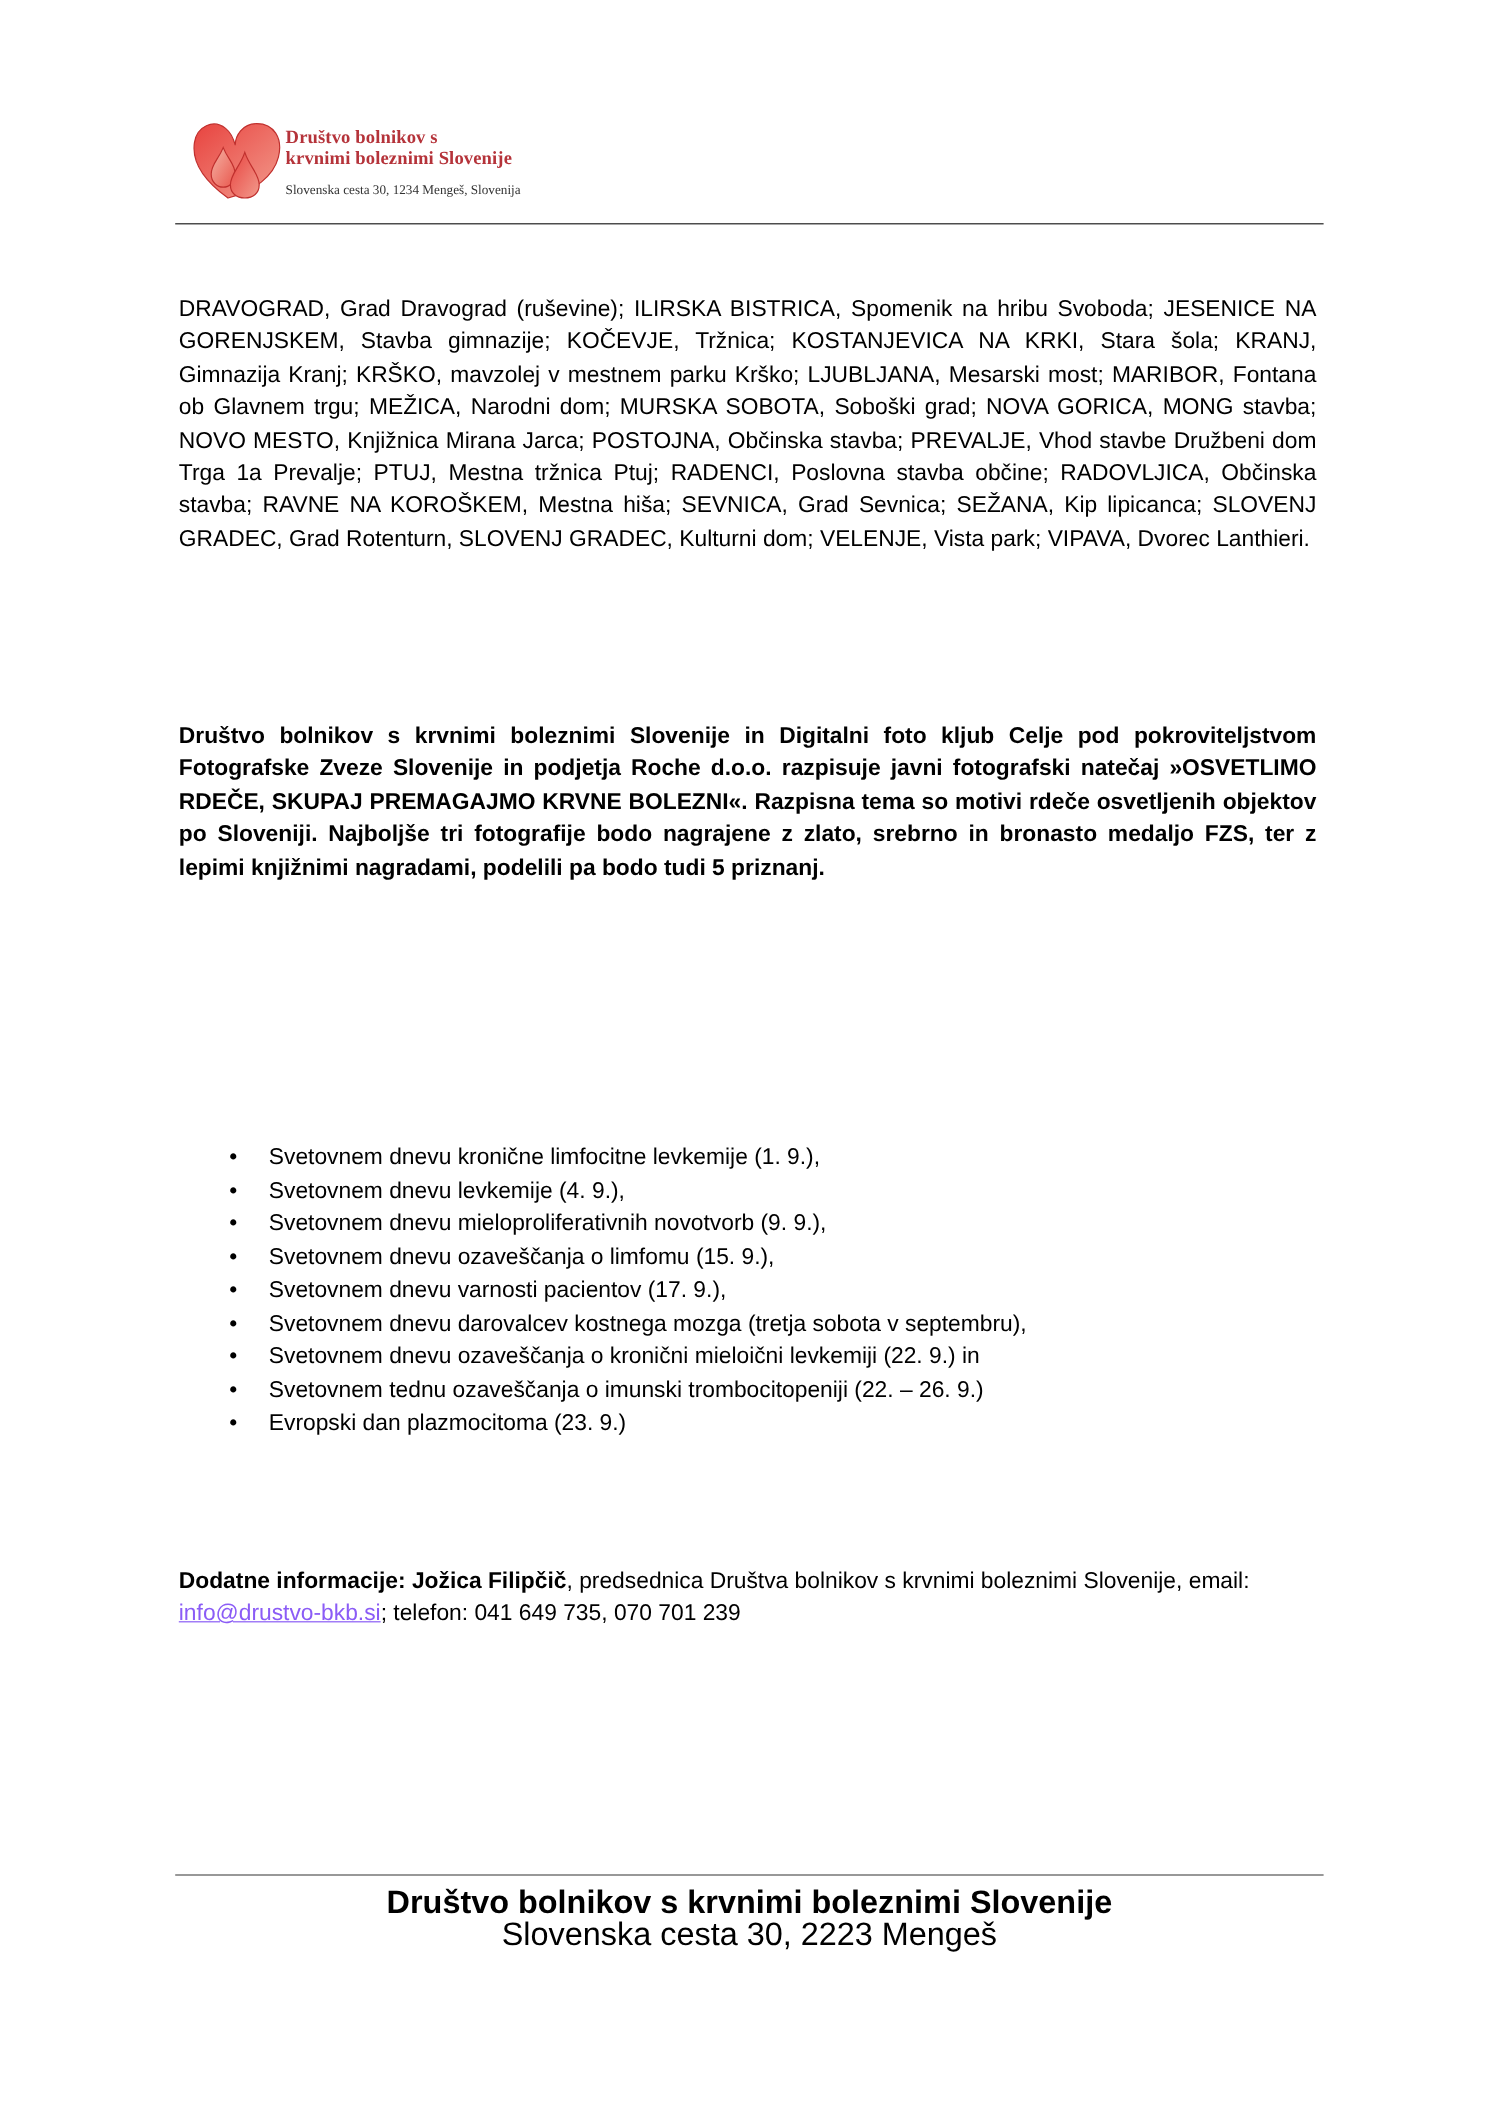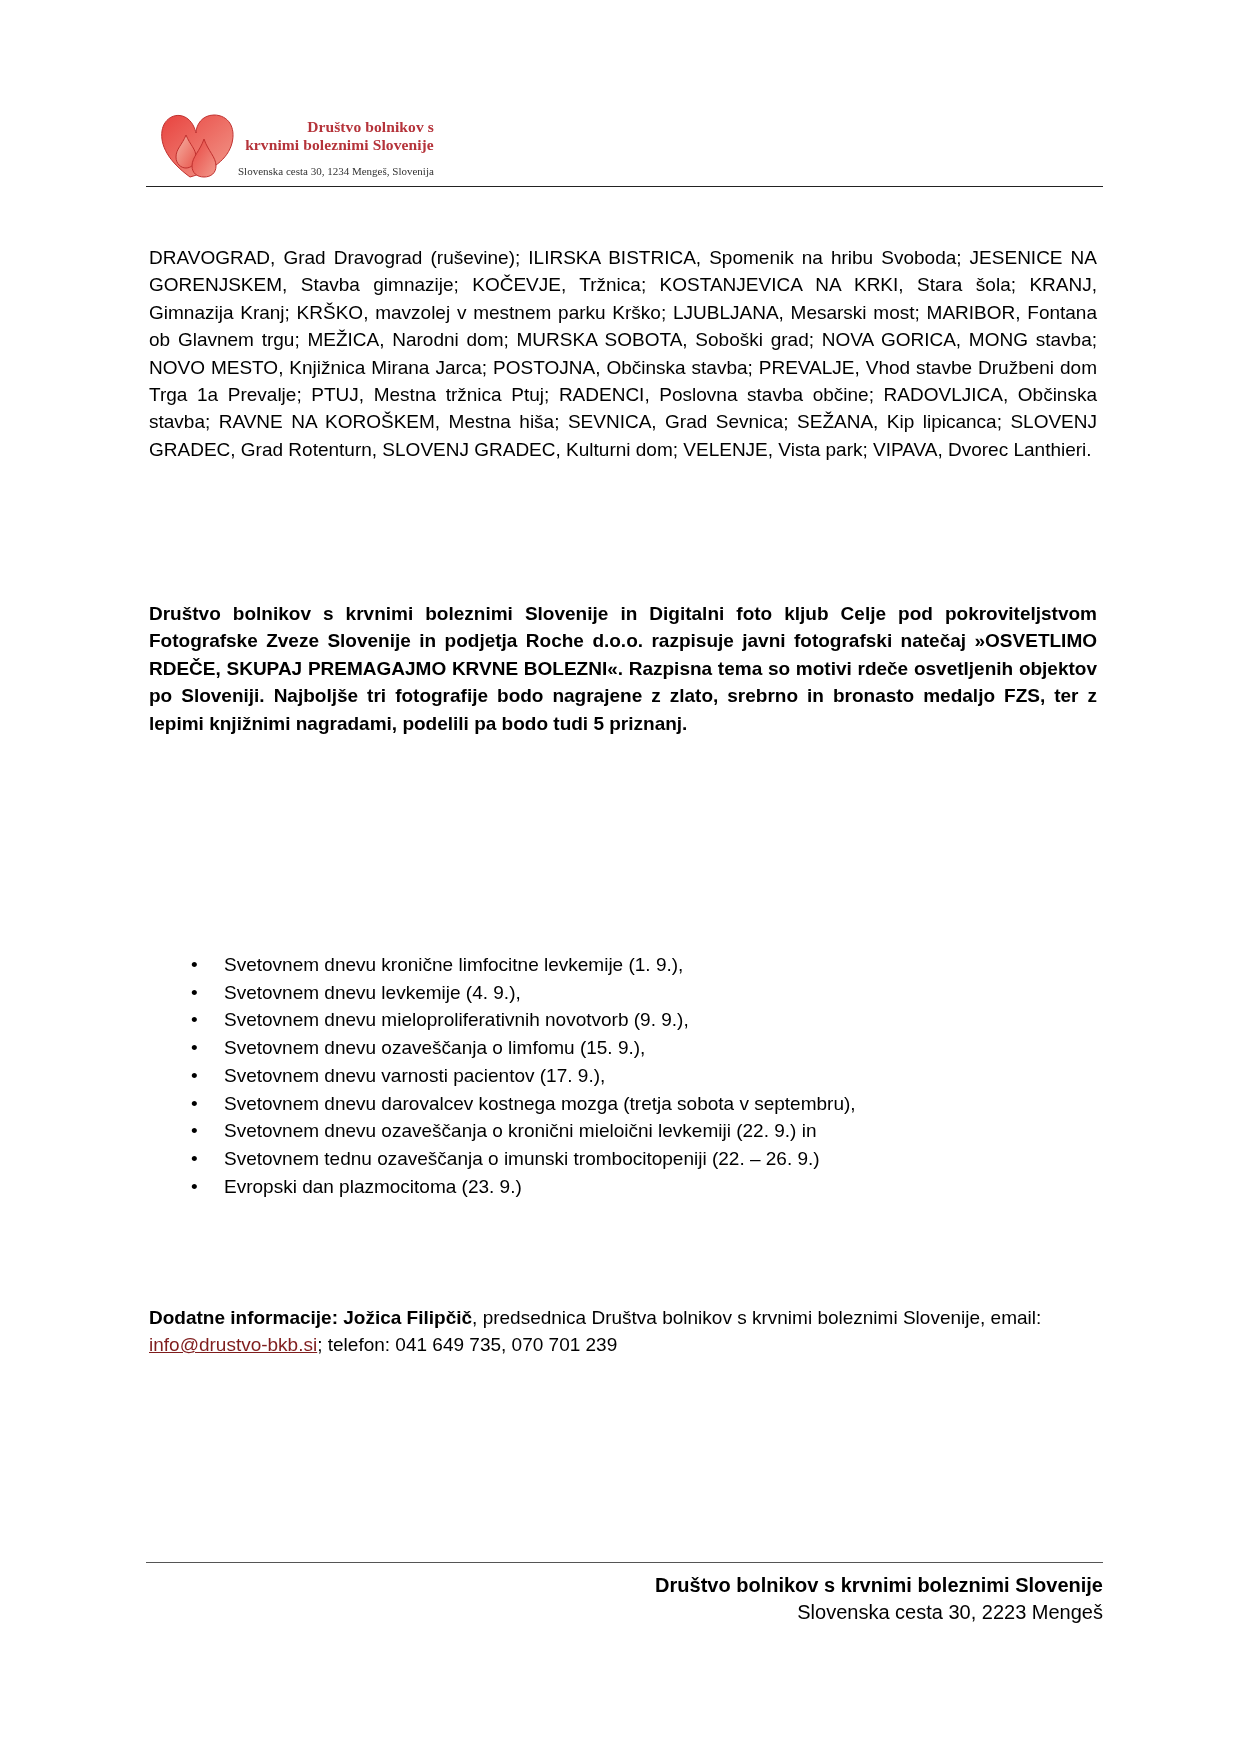--- a/index.html
+++ b/index.html
@@ -3,42 +3,42 @@
 <meta charset="utf-8">
 <style>
   html, body { margin: 0; padding: 0; background: #ffffff; }
   body {
     width: 1241px; height: 1755px; position: relative; overflow: hidden;
     font-family: "Liberation Sans", sans-serif; color: #000000;
   }
   .page { position: absolute; left: 0; top: 0; width: 1241px; height: 1755px; }
 
   
-  .header { position: absolute; left: 145px; top: 108px; width: 960px; height: 80px; text-align: right; }
+  .header { position: absolute; left: 145px; top: 96px; width: 960px; height: 80px; }
   .logo-mark { position: absolute; left: 15px; top: 3px; width: 76px; height: 68px; }
   .logo-text { position: absolute; left: 93px; top: 10px; font-family: "Liberation Serif", serif; }
   .logo-name { color: #b5333a; font-size: 15.5px; line-height: 18px; font-weight: bold; letter-spacing: 0.1px; }
   .logo-addr { color: #333333; font-size: 11px; line-height: 14px; margin-top: 10px; }
   .header-rule { position: absolute; left: 146px; top: 186px; width: 957px; height: 0; border-top: 1.5px solid #222; }
 
   
   .content { position: absolute; left: 149px; width: 948px; font-size: 19px; }
   .p1 { top: 244px; line-height: 27.4px; text-align: justify; }
   .p2 { top: 600px; line-height: 27.4px; text-align: justify; font-weight: bold; }
   .p3 { top: 868px; line-height: 27.4px; text-align: justify; }
   .list { top: 951px; line-height: 27.7px; margin: 0; padding: 0; list-style: none; }
   .list li { position: relative; padding-left: 75px; }
   .list li .bullet { position: absolute; left: 42px; top: 0; }
   .p4 { top: 1304px; line-height: 27.4px; }
   .p4 .bold { font-weight: bold; margin-top: 29px; }
-  .p4 a { color: #7f1d1d; text-decoration: underline; }
+  .p4 a { color: #8b5cf6; text-decoration: underline; }
 
   
   .footer-rule { position: absolute; left: 146px; top: 1562px; width: 957px; height: 0; border-top: 1.5px solid #555; }
-  .footer { position: absolute; left: 146px; top: 1572px; width: 957px; text-align: right; font-size: 20px; line-height: 27.4px; }
+  .footer { position: absolute; left: 146px; top: 1572px; width: 957px; text-align: center; font-size: 27px; line-height: 27.4px; }
   .footer .org { font-weight: bold; }
 </style>
 </head>
 <body>
 
 <div class="page">
 
   <div class="header">
     <svg class="logo-mark" viewBox="0 0 76 68">
       <defs>

